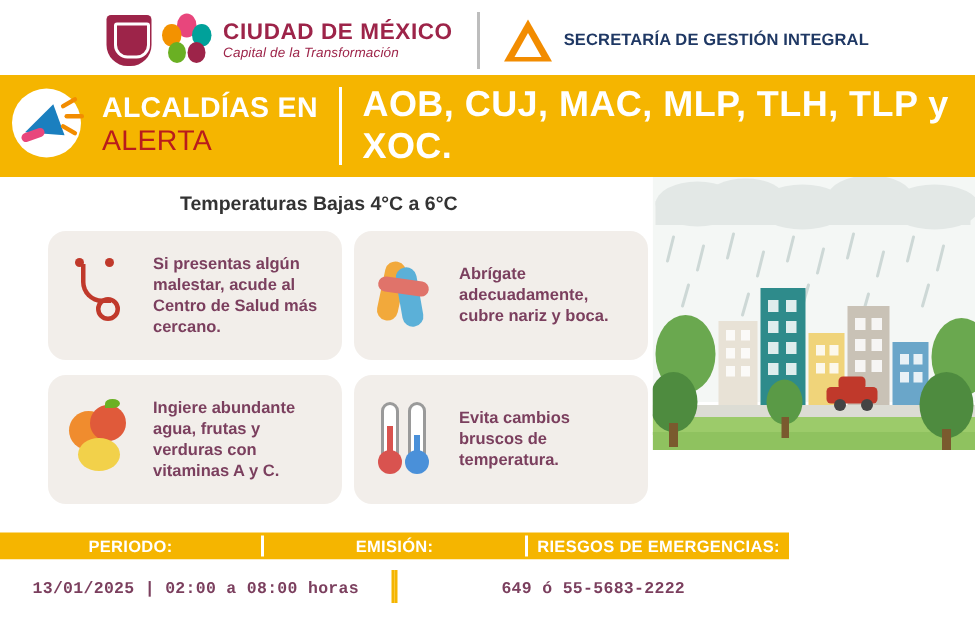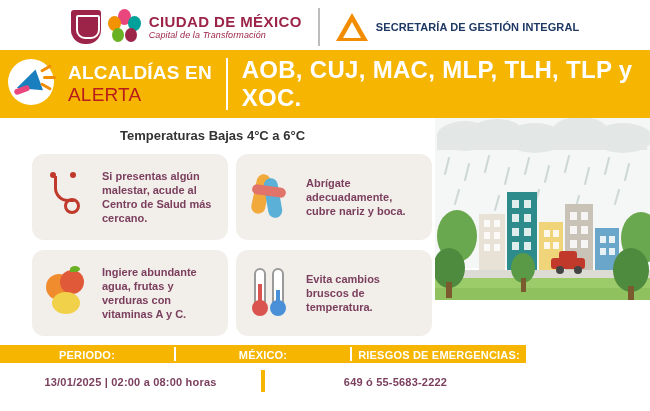--- a/index.html
+++ b/index.html
@@ -166,28 +166,28 @@
   .thermo .fa{position:absolute;left:16px;top:20px;width:4px;height:20px;background:#d9534f;}
   .thermo .fb{position:absolute;left:34px;top:26px;width:4px;height:14px;background:#4a90d9;}
 
   
   .illus {
     position: absolute; right: 0; top: 0; width: 215px; height: 215px;
     overflow: hidden;
   }
 
   
-  .footer { position:absolute; bottom:12px; left:0; width:526px; height:54px; }
+  .footer { position:absolute; bottom:2px; left:0; width:526px; height:54px; }
   .footer-top {
     height: 18px; background:#f5b500;
     display:flex; align-items:center;
   }
   .footer-bot {
     height: 36px; background:#ffffff;
-    display:flex; align-items:center;
+    display:flex; align-items:center;font-family:Liberation Mono, monospace;
   }
   .fcol { flex:1; text-align:center; }
   .fcol .lbl { font-size:11px; font-weight:bold; color:#ffffff; letter-spacing:.2px; }
   .fcol .val { font-size:11px; font-weight:bold; color:#7b3f5e; letter-spacing:.2px; }
   .fsep { width:2px; height:14px; background:#fff; }
   .fsep2 { width:2px; height:22px; background:#f5b500; }
 </style>
 </head>
 <body>
 
@@ -384,21 +384,21 @@
     </div>
   </div>
 
   <div class="footer">
     <div class="footer-top">
       <div class="fcol">
         <span class="lbl">PERIODO:</span>
       </div>
       <div class="fsep"></div>
       <div class="fcol">
-        <span class="lbl">MÉXICO:</span>
+        <span class="lbl">EMISIÓN:</span>
       </div>
       <div class="fsep"></div>
       <div class="fcol">
         <span class="lbl">RIESGOS DE EMERGENCIAS:</span>
       </div>
     </div>
     <div class="footer-bot">
       <div class="fcol">
         <span class="val">13/01/2025 | 02:00 a 08:00 horas</span>
       </div>

